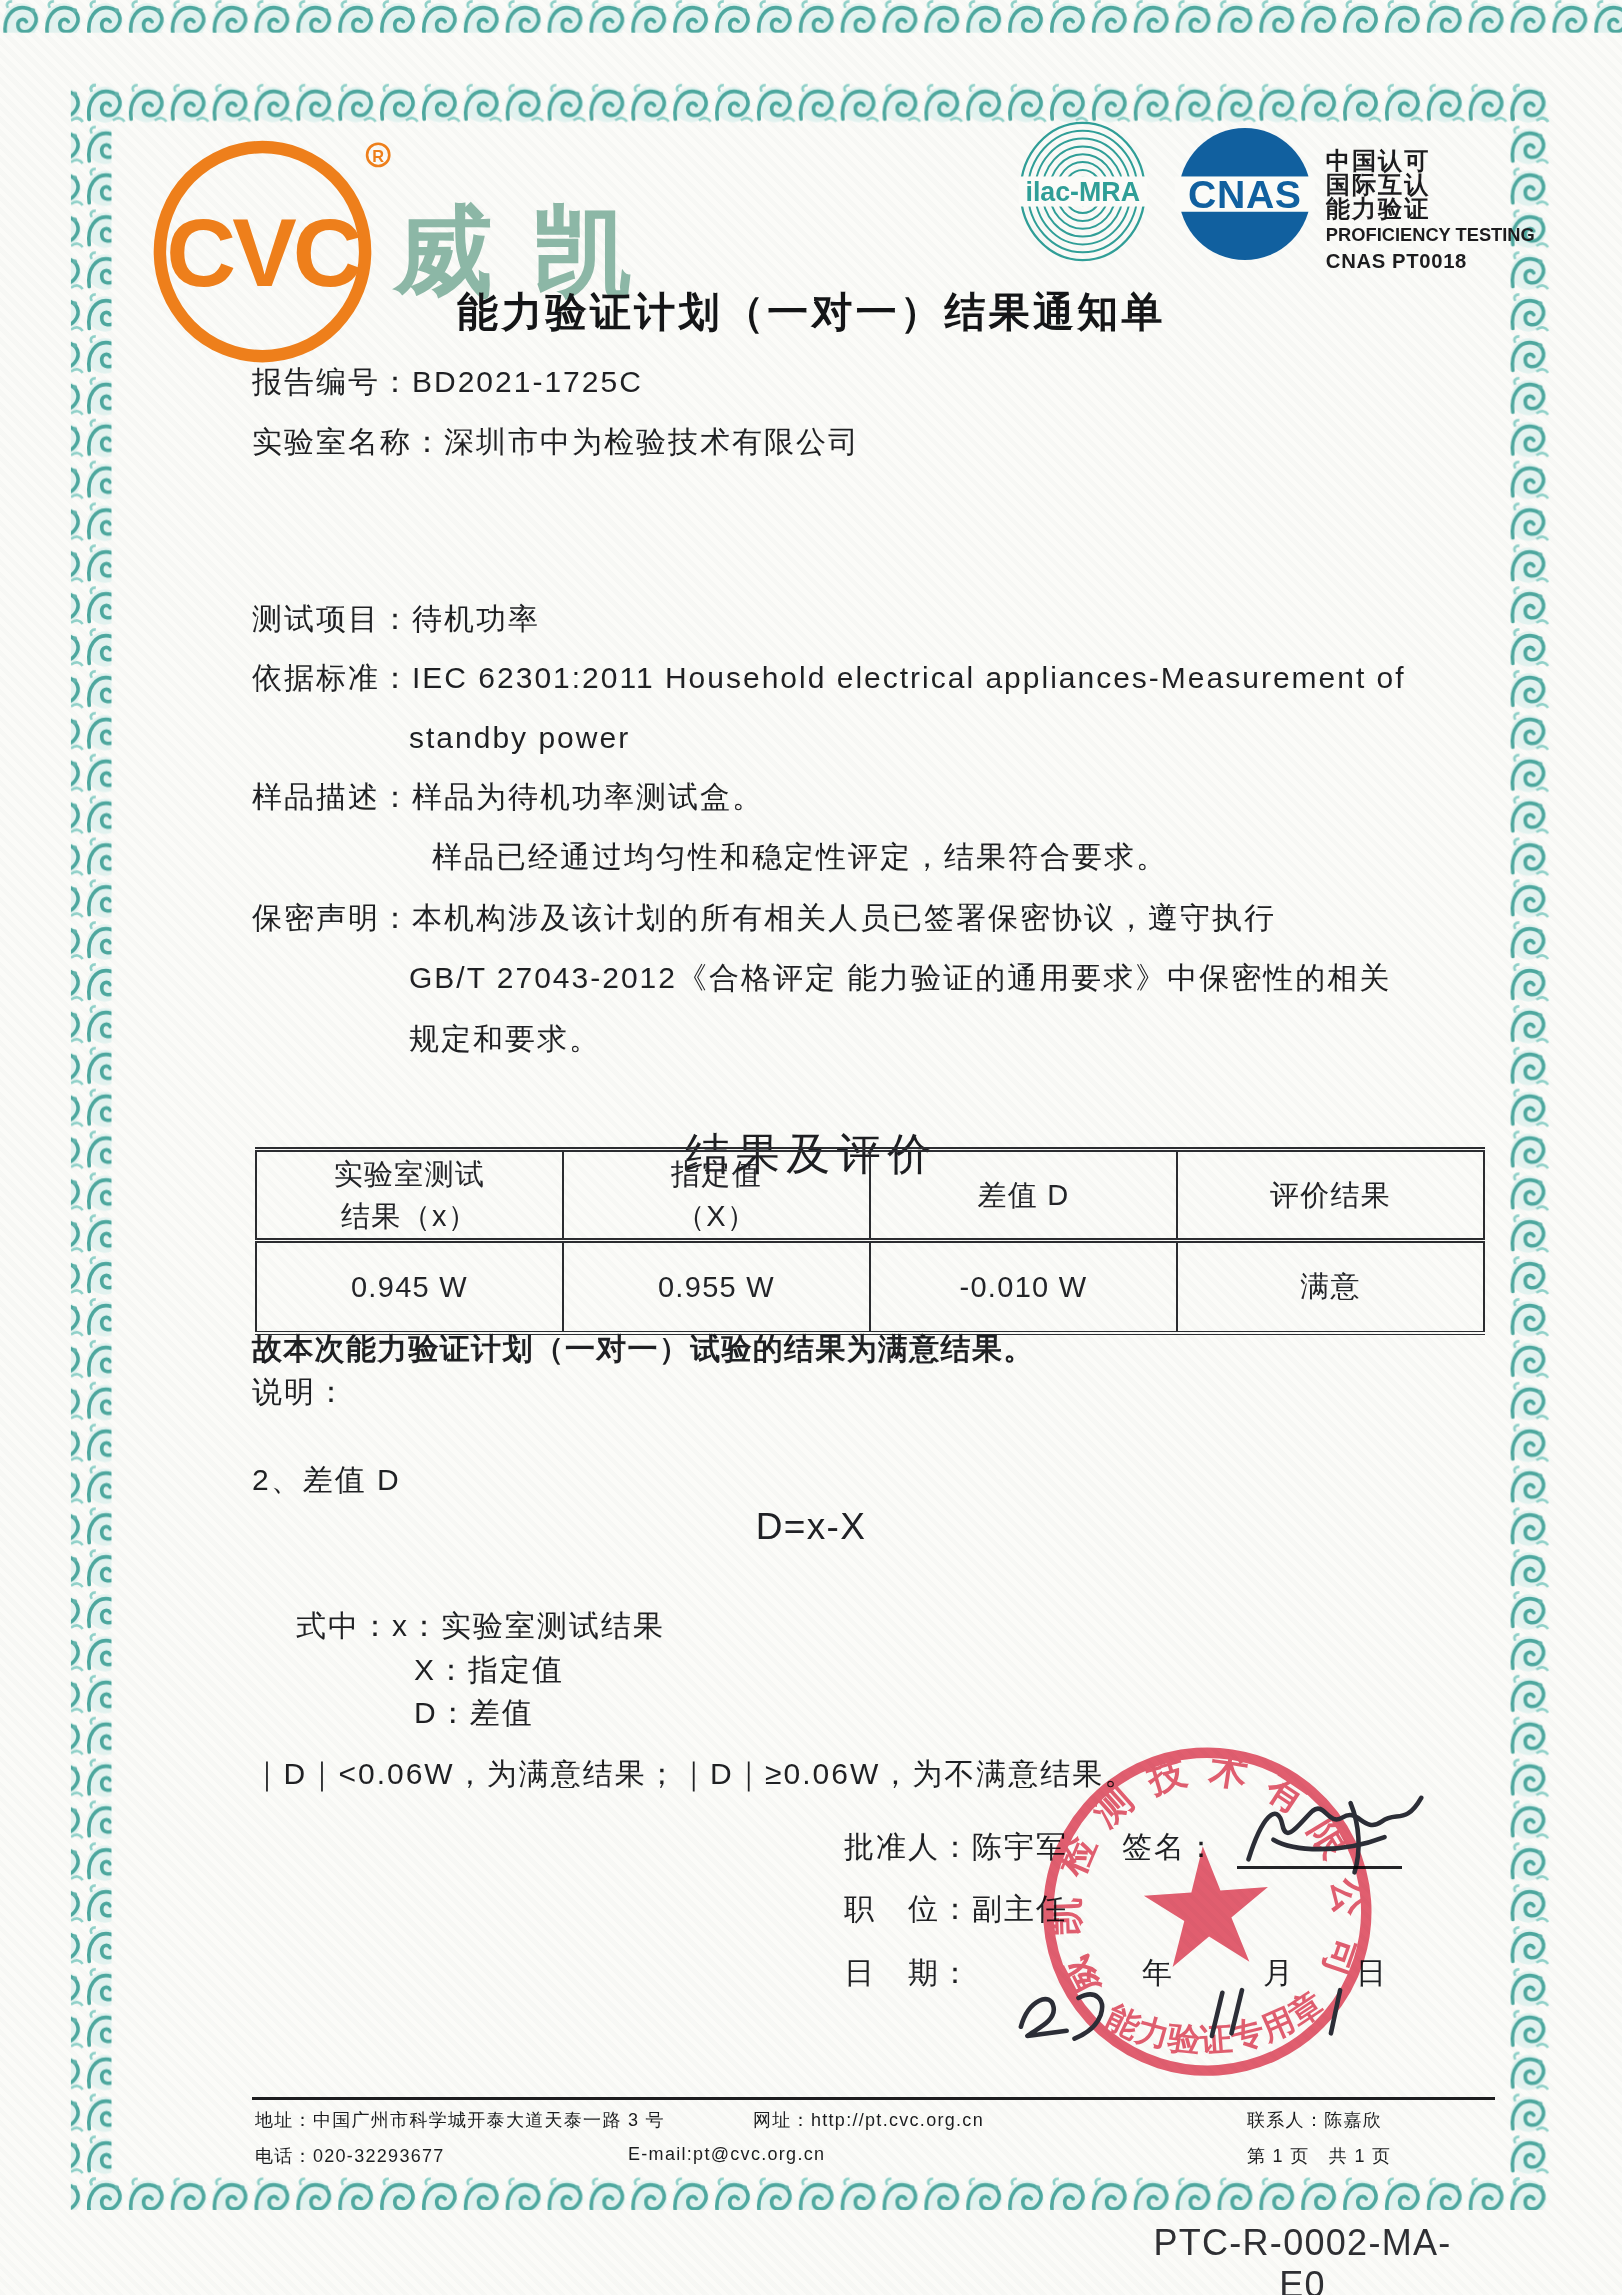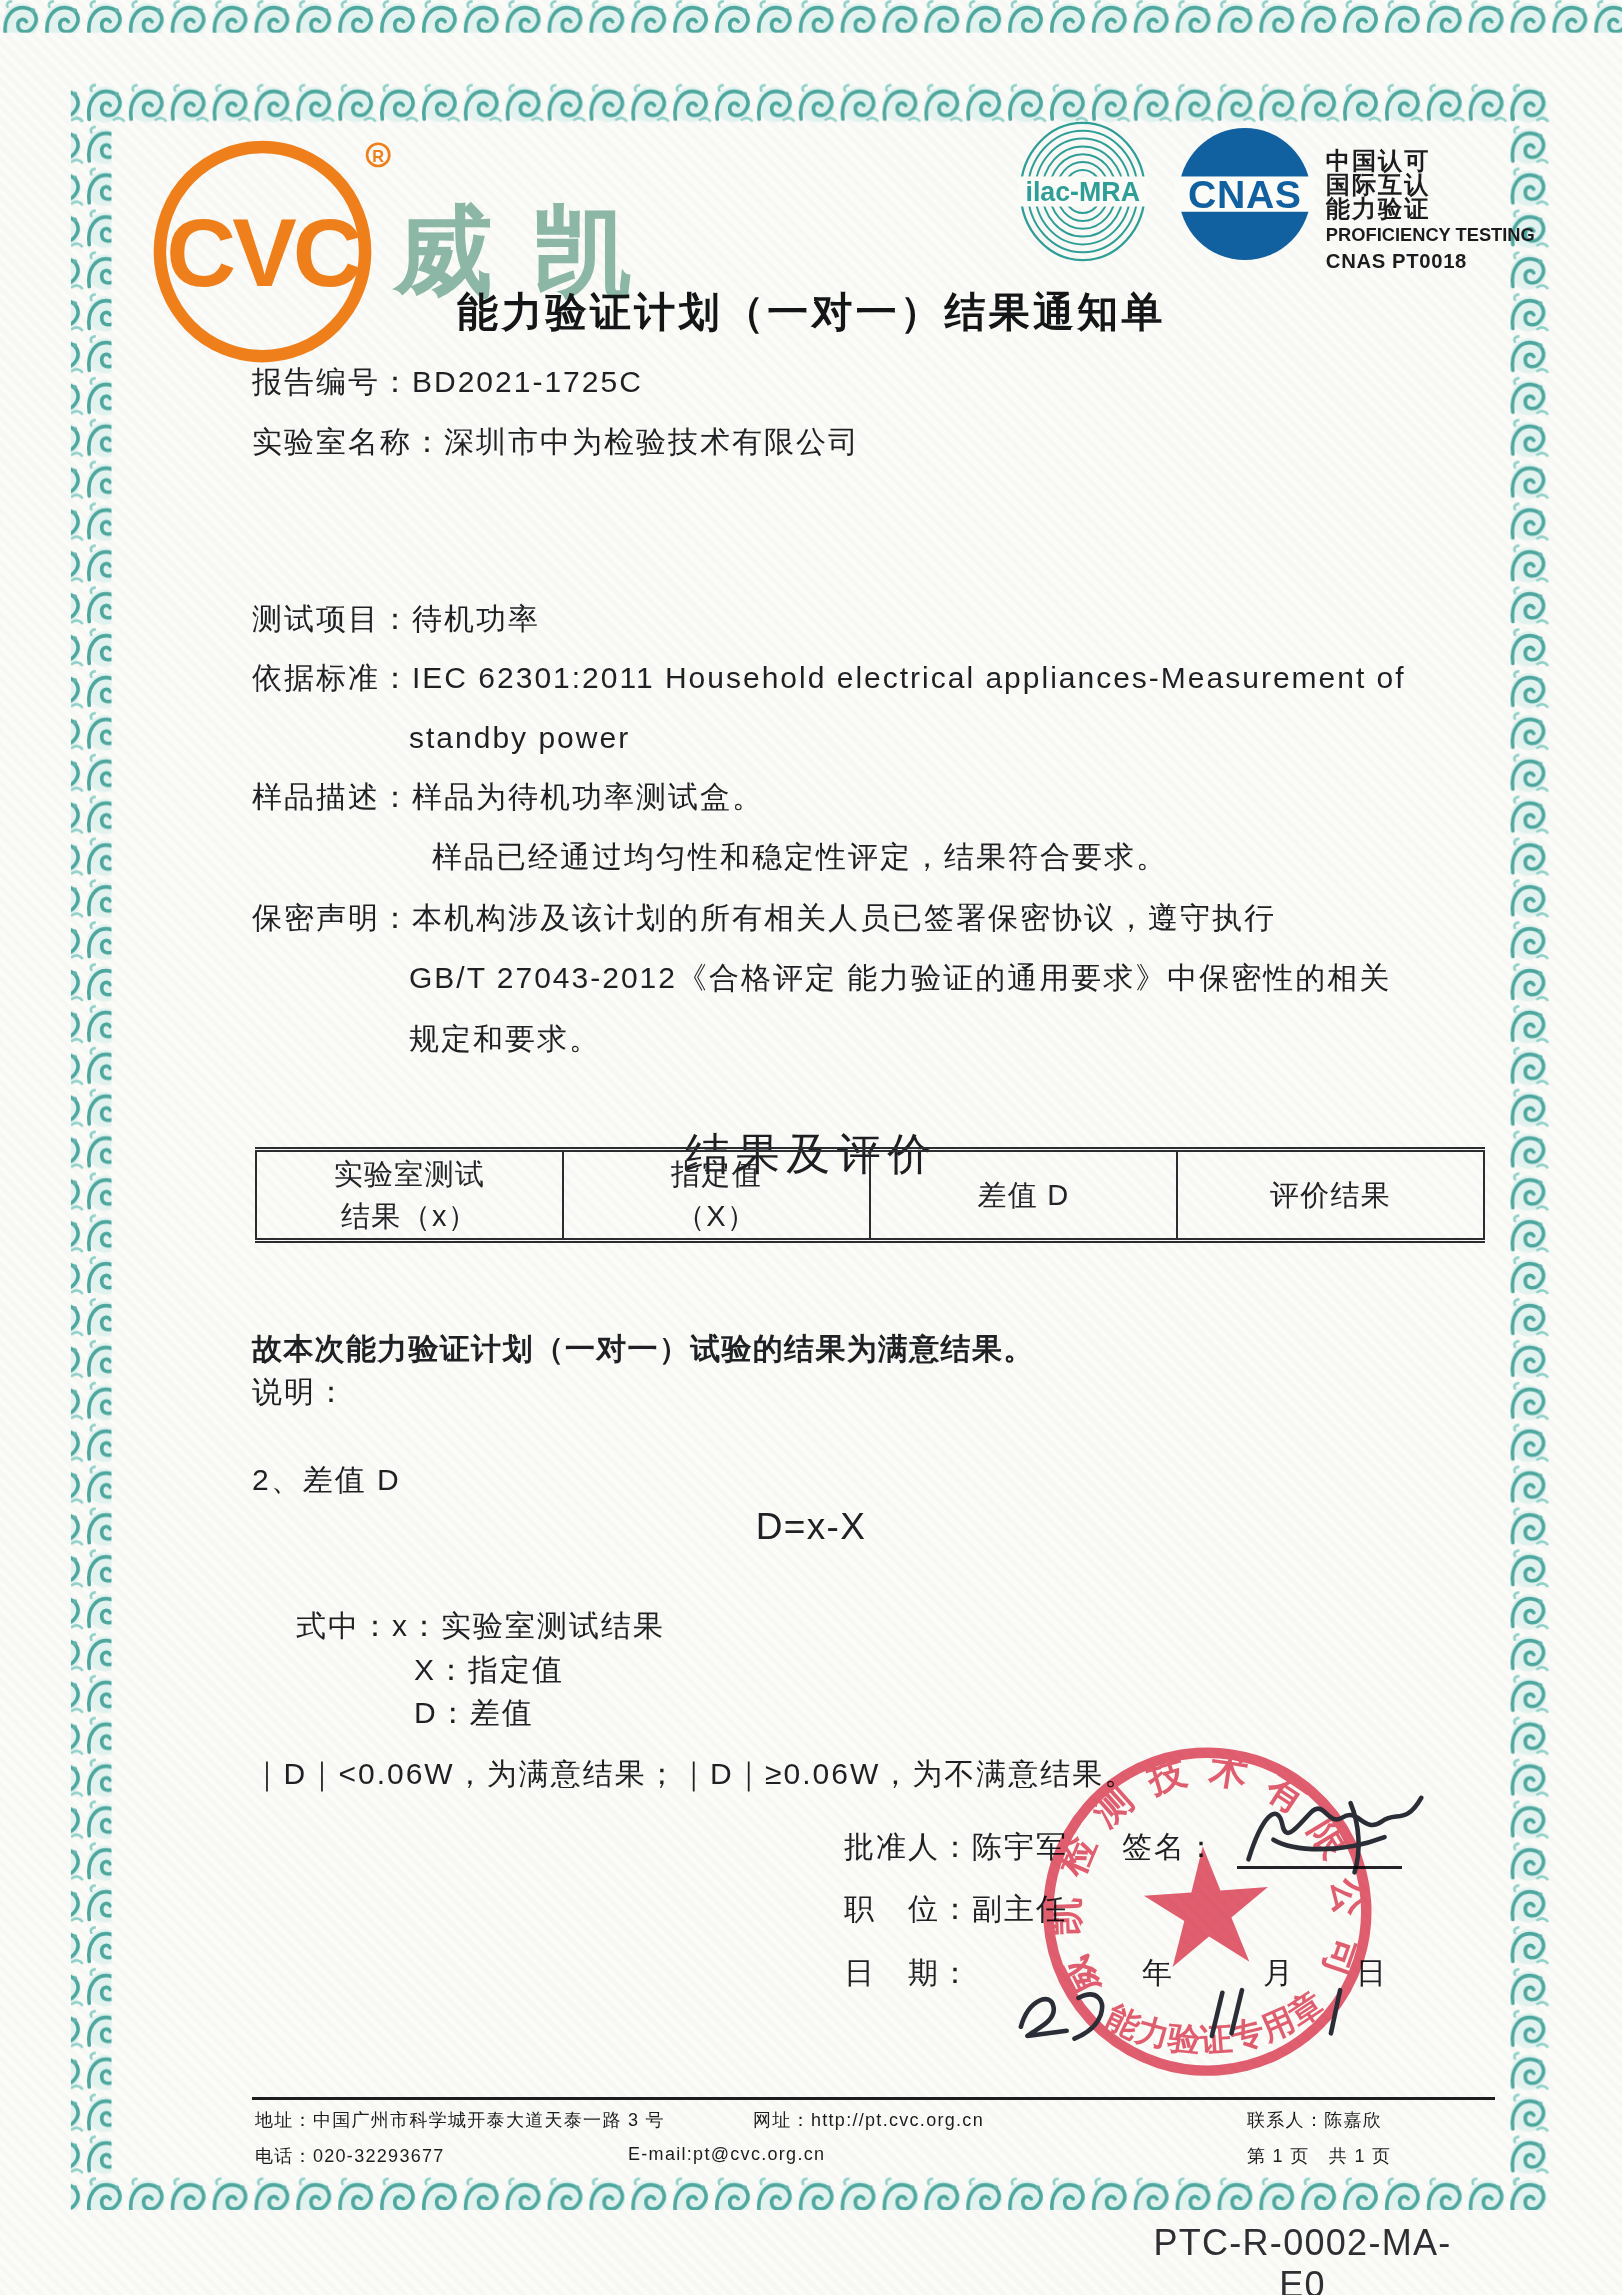--- a/index.html
+++ b/index.html
@@ -131,20 +131,26 @@
             <div>指定值</div>
             <div>（X）</div>
           </td>
           <td class="hcell">
             <div>差值 D</div>
           </td>
           <td class="hcell">
             <div>评价结果</div>
           </td>
         </tr>
+        <tr class="trd">
+          <td>0.945 W</td>
+          <td>0.955 W</td>
+          <td>-0.010 W</td>
+          <td>满意</td>
+        </tr>
       </tbody>
     </table>
   </div>
 
   <div class="ln b" style="left:252px;top:1331px;letter-spacing:1.3px;">故本次能力验证计划（一对一）试验的结果为满意结果。</div>
 
   <div class="ln" style="left:252px;top:1374px;">说明：</div>
   <div class="ln" style="left:252px;top:1462px;">2、差值 D</div>
   <div class="formula">D=x-X</div>
   <div class="ln" style="left:296px;top:1608px;">

